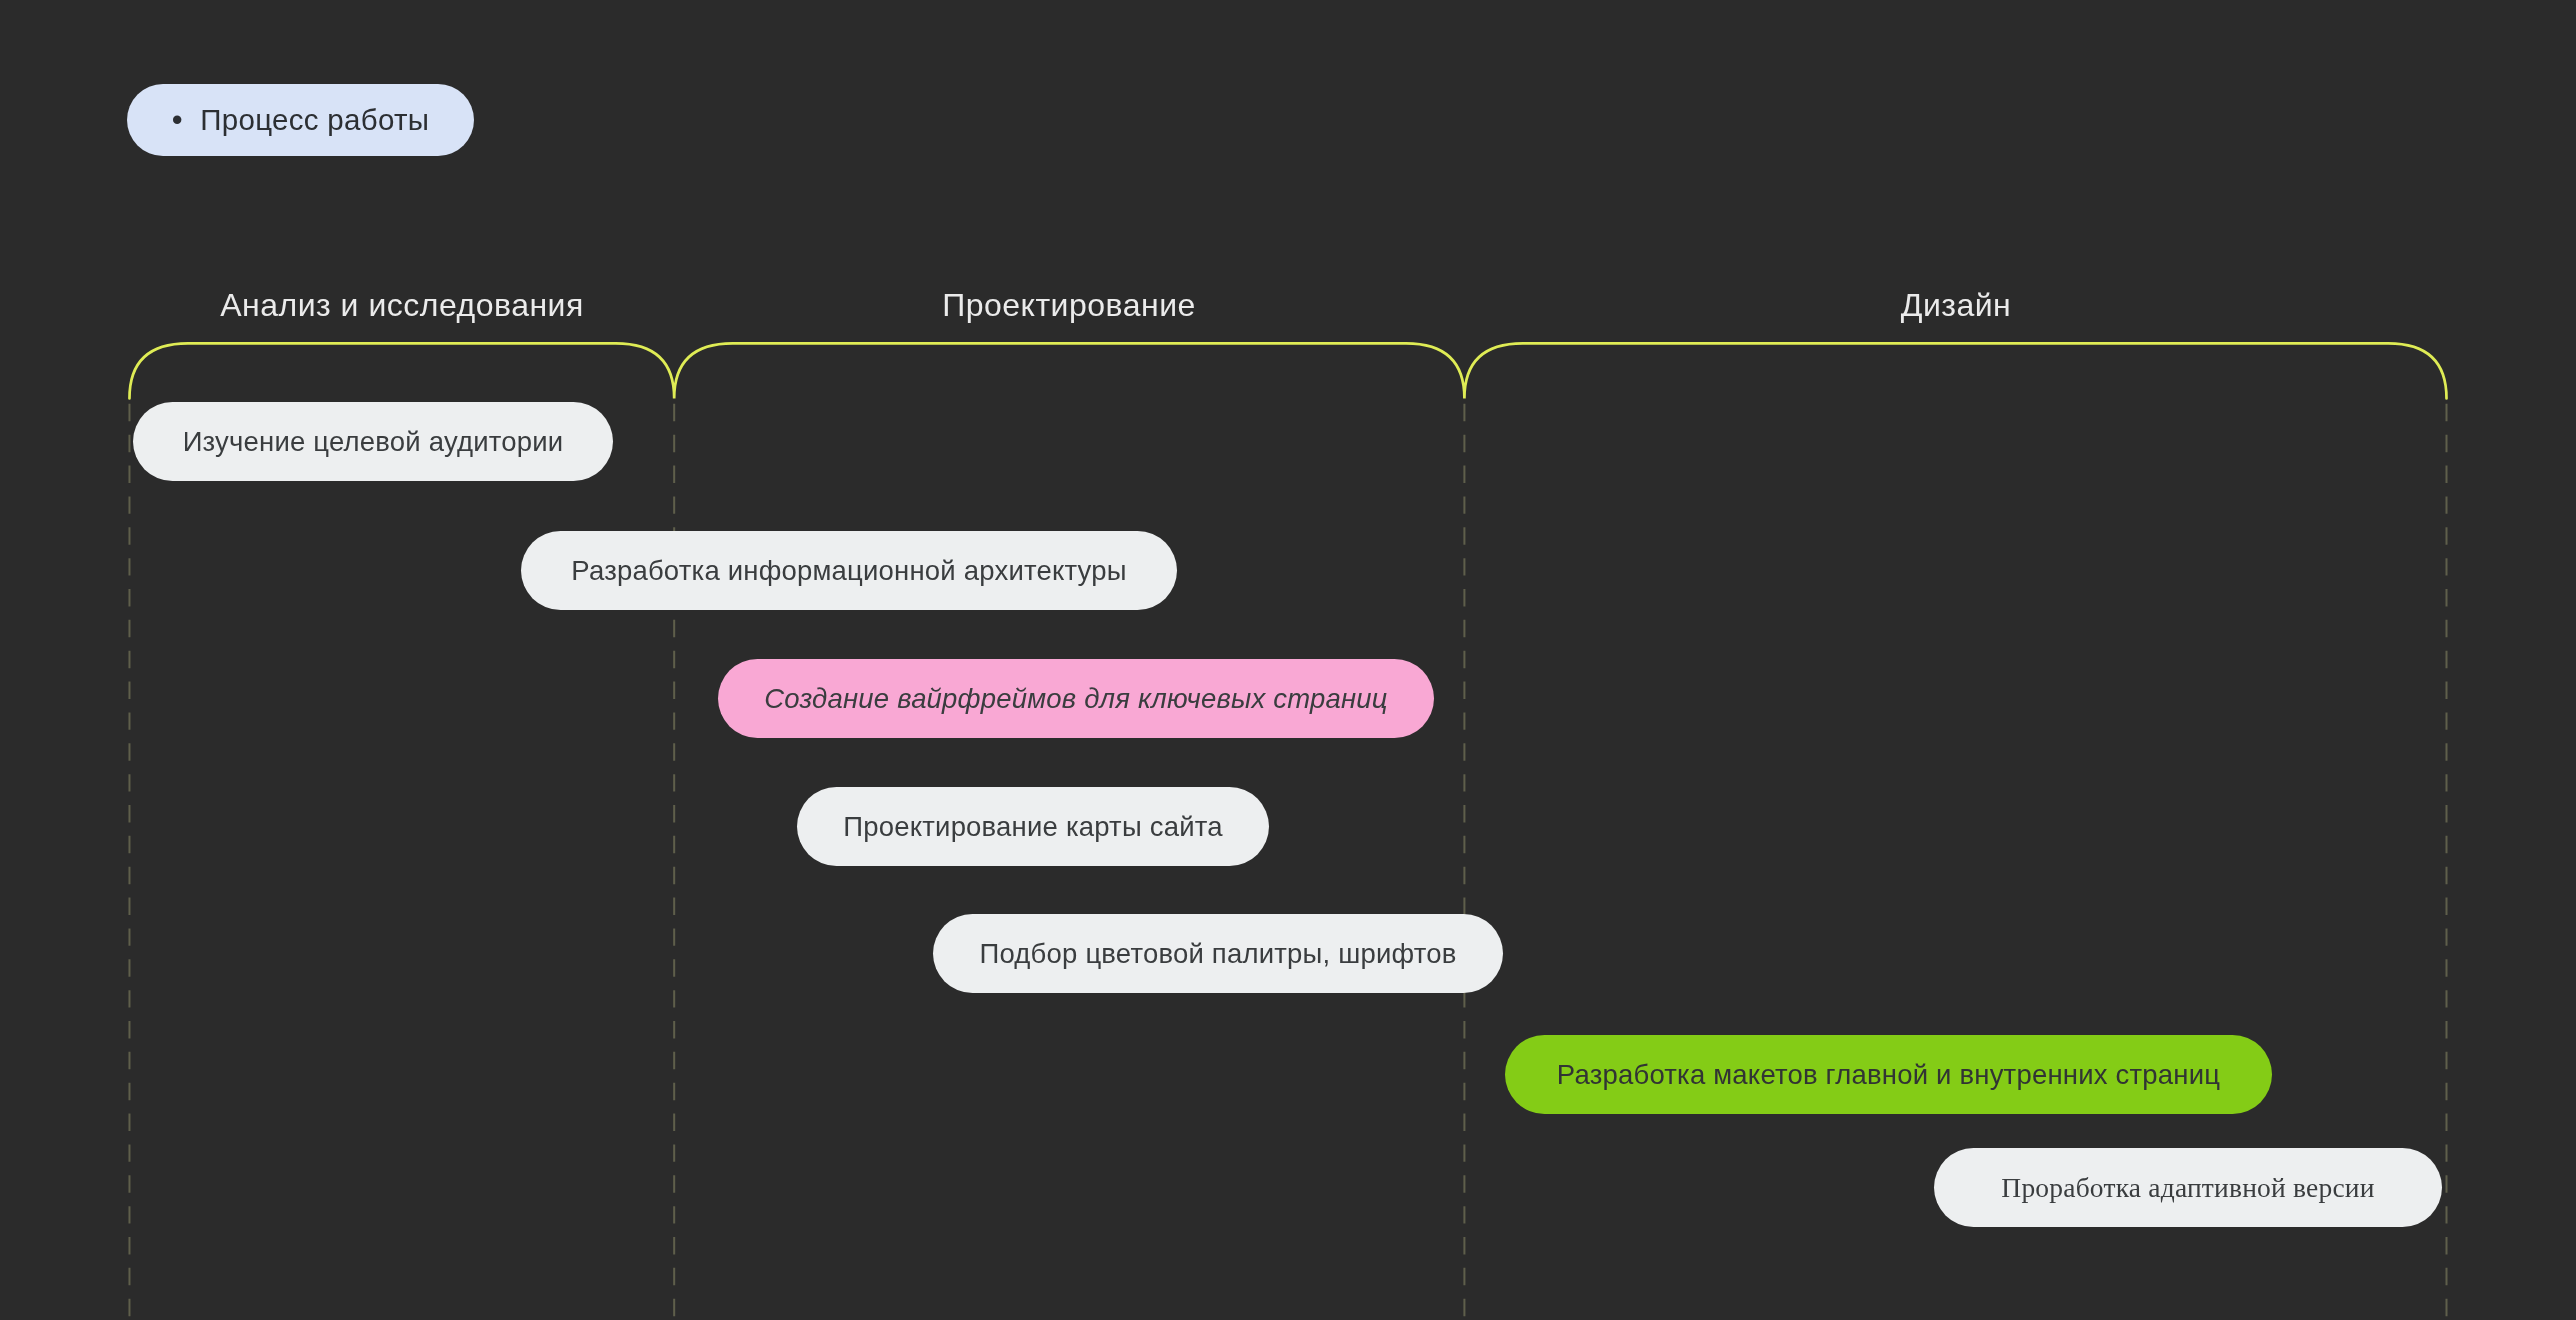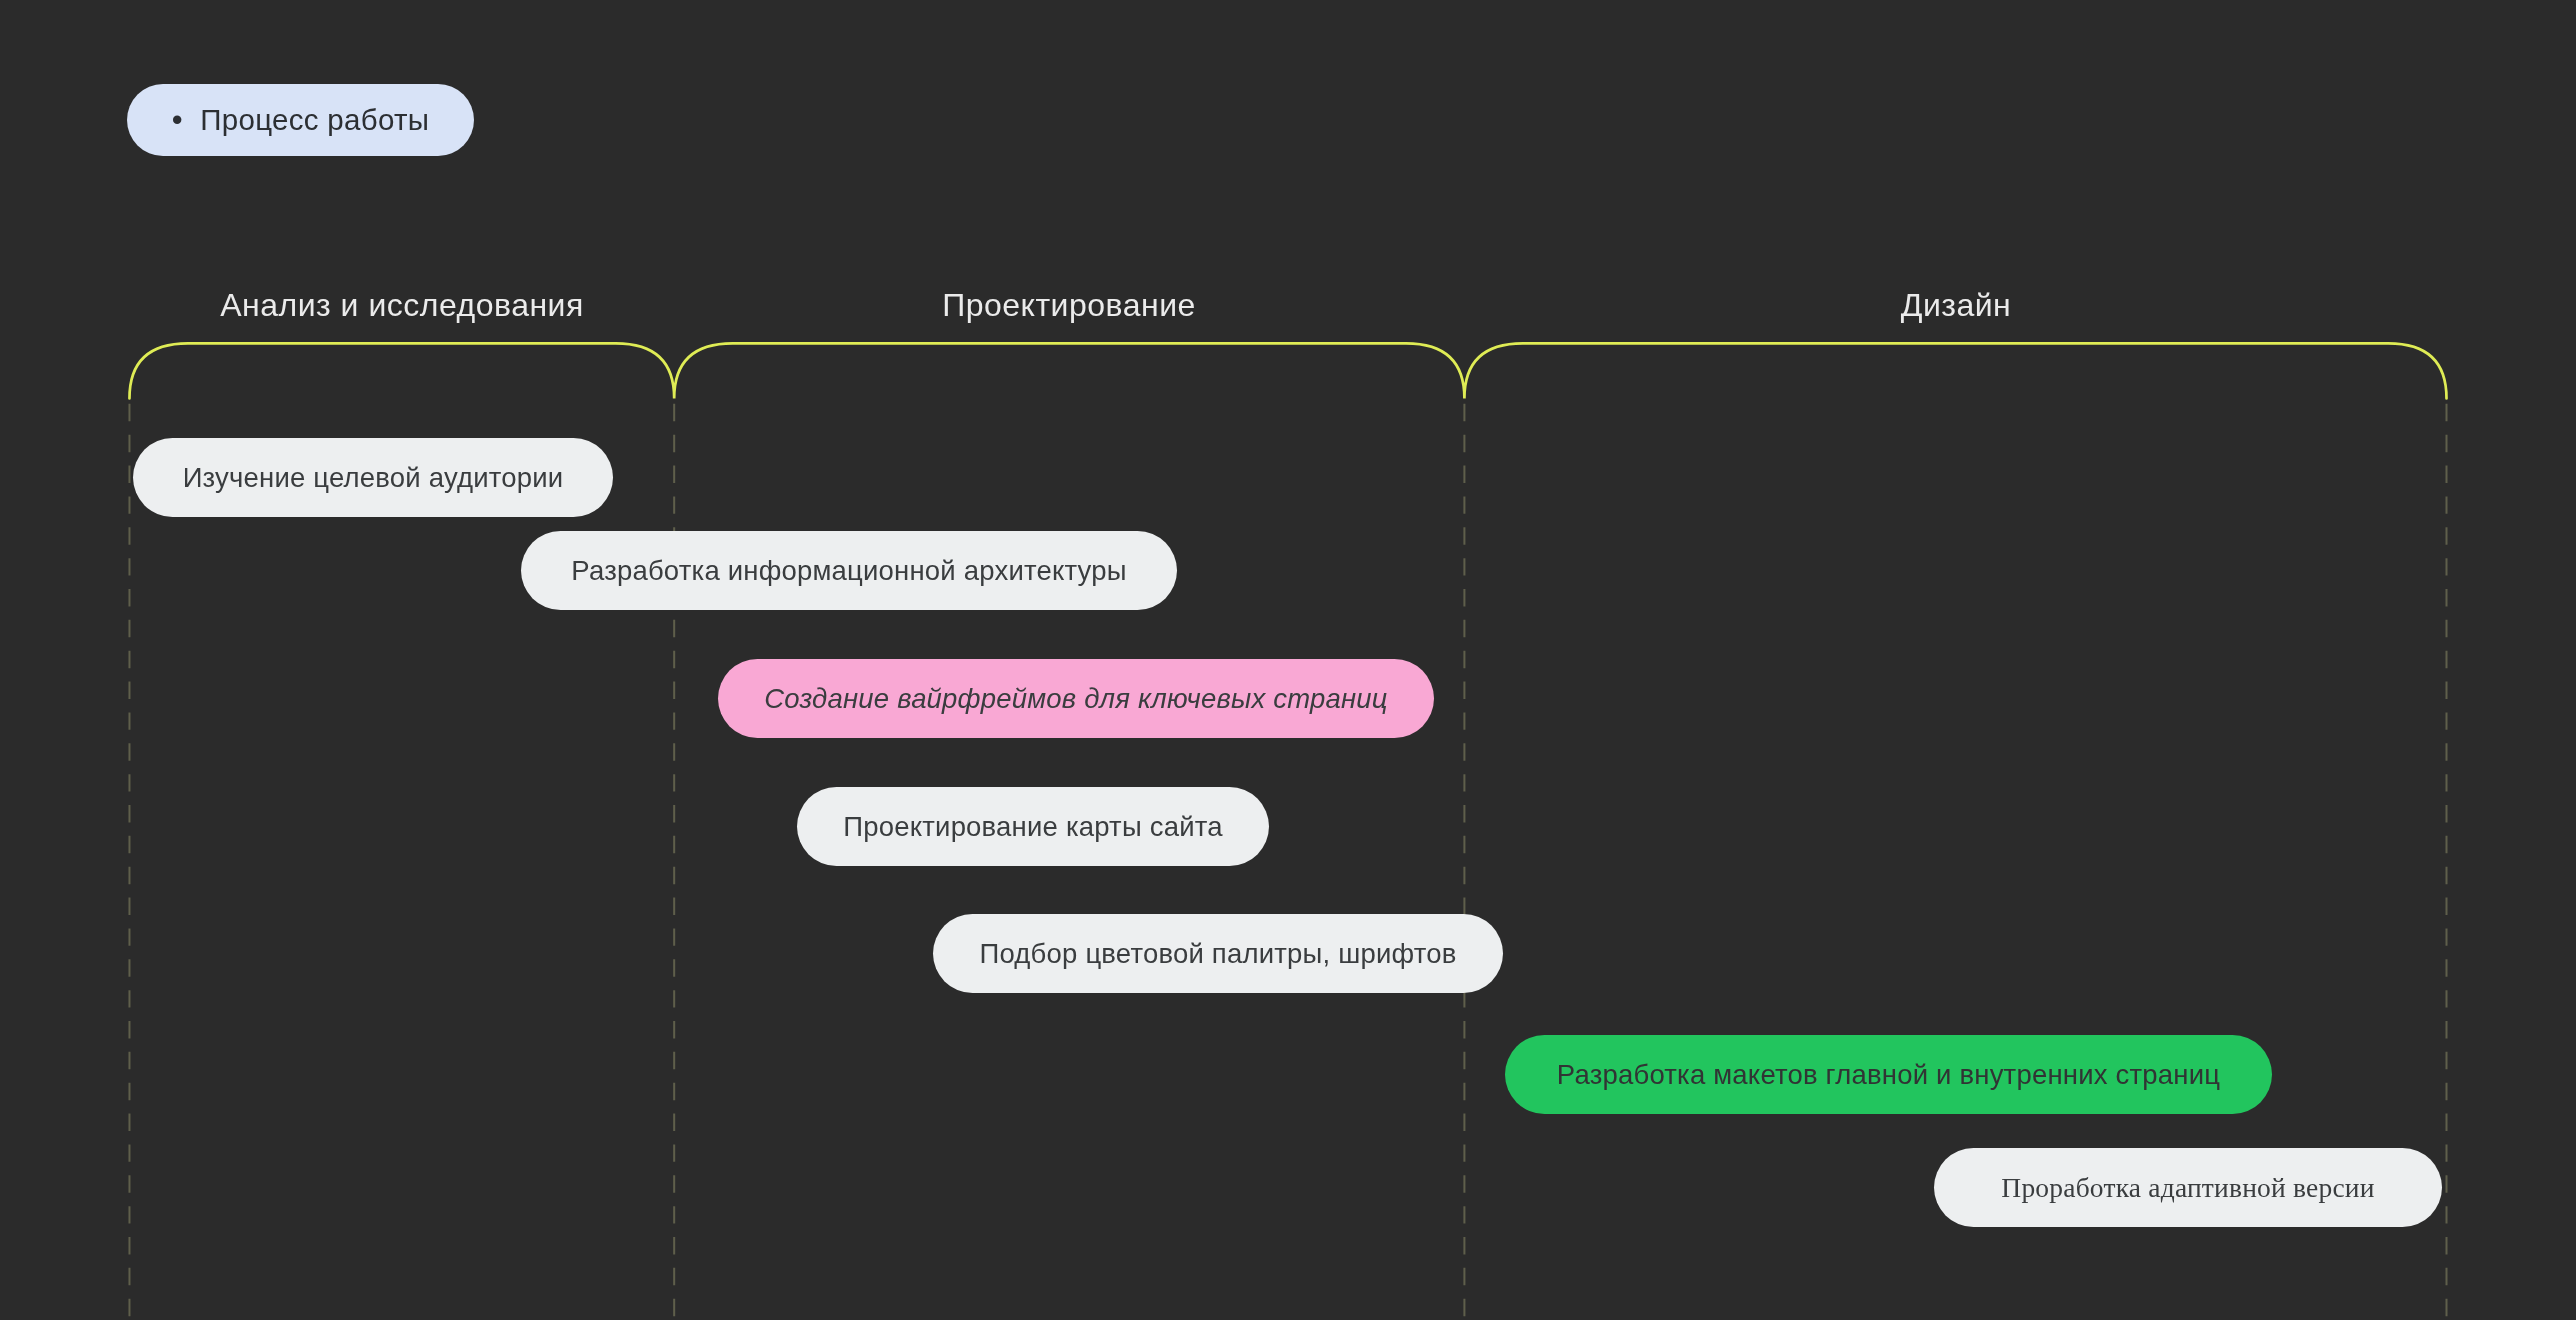--- a/index.html
+++ b/index.html
@@ -68,22 +68,22 @@
     justify-content: center;
     font-size: 27.5px;
     letter-spacing: 0.2px;
     color: #3a3d3f;
     background: #edeff0;
     z-index: 3;
     white-space: nowrap;
   }
   .v-white  { background: #edeff0; }
   .v-blue   { background: #f9a8d4; font-style: italic; }
-  .v-yellow { background: #22c55e; color: #313434; }
-  .p0 { left: 133px;  top: 402px;  width: 480px; margin-top: 36px;  }
+  .v-yellow { background: #84cc16; color: #313434; }
+  .p0 { left: 133px;  top: 402px;  width: 480px;  }
   .p1 { left: 521px;  top: 531px;  width: 656px;  }
   .p2 { left: 160px;  top: 659px;  width: 447px;  }
   .p3 { left: 718px; top: 659px;  width: 716px; }
   .p4 { left: 797px; top: 787px; width: 472px;  }
   .p5 { left: 933px; top: 914px; width: 570px;  }
   .p6 { left: 1546px; top: 914px; width: 439px;  }
   .p7 { left: 1505px; top: 1035px; width: 767px; }
   .p8 { left: 1934px; top: 1148px; width: 508px; font-family: Liberation Serif, serif;  }
 </style>
 </head>

